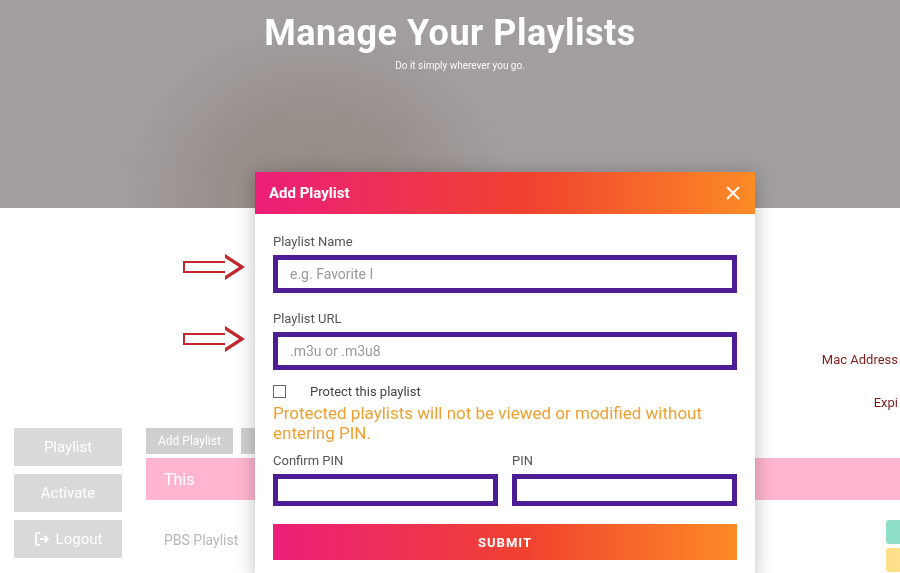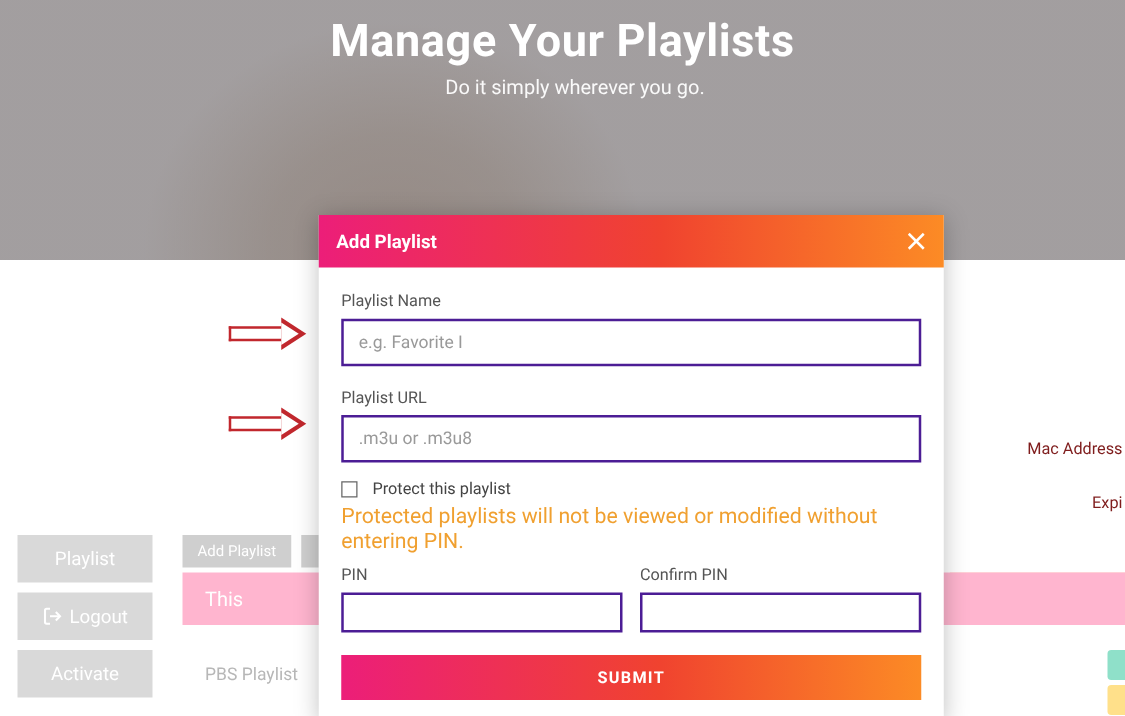--- a/index.html
+++ b/index.html
@@ -4,21 +4,21 @@
 <style>
   * { box-sizing: border-box; margin: 0; padding: 0; font-family: -apple-system, BlinkMacSystemFont, "Segoe UI", Roboto, Arial, sans-serif; }
   body { width: 900px; height: 573px; overflow: hidden; position: relative; background: #fff; }
   .hero {
     width: 100%; height: 208px;
     background: linear-gradient(rgba(120,120,128,0.55), rgba(120,120,128,0.55)),
                 radial-gradient(ellipse 200px 180px at 35% 95%, #b9a08a 0%, #c1ae9c 50%, #d6cdc6 100%);
     text-align: center; padding-top: 12px; color: #fff;
   }
   .hero h1 { font-size: 36px; font-weight: 700; letter-spacing: .5px; }
-  .hero p { font-size: 16px; margin-top: 6px; opacity: .95; margin-left: 20px; }
+  .hero p { font-size: 10px; margin-top: 6px; opacity: .95; margin-left: 20px; }
   .side-nav { position: absolute; left: 14px; top: 428px; width: 108px; }
   .side-btn {
     display: flex; align-items: center; justify-content: center; gap: 6px;
     height: 38px; margin-bottom: 8px; background: #d9d9d9; color: #fff;
     font-size: 15px; border: none; width: 100%; cursor: pointer;
   }
   .tab-row { position: absolute; left: 146px; top: 428px; display: flex; gap: 8px; }
   .tab-btn {
     height: 26px; padding: 0 12px; background: #cfcfcf; color: #fff; border: none;
     font-size: 12px; cursor: pointer;
@@ -69,26 +69,26 @@
   }
   .modal-head {
     height: 42px; background: linear-gradient(90deg, #ec1e79 0%, #f0432f 55%, #fc8b25 100%);
     display: flex; align-items: center; justify-content: space-between;
     padding: 0 14px; color: #fff; font-weight: 700; font-size: 15px;
   }
   .close-x { width: 16px; height: 16px; cursor: pointer; stroke: #fff; stroke-width: 2; }
   .modal-body { padding: 16px 18px 18px; }
   .fld-label { font-size: 13px; color: #555; margin-bottom: 6px; margin-top: 4px; }
   .tinput {
-    width: 100%; height: 38px; border: 2px solid #4c1d95; padding: 0 12px;
+    width: 100%; height: 38px; border: 5px solid #4c1d95; padding: 0 12px;
     font-size: 14px; color: #444; outline: none;
   }
   .tinput::placeholder { color: #999; }
   .gap { height: 14px; }
-  .chk-row { display: flex; align-items: center; gap: 12px; margin-top: 14px; font-size: 13px; color: #444; }
+  .chk-row { display: flex; align-items: center; gap: 24px; margin-top: 14px; font-size: 13px; color: #444; }
   .chk { width: 13px; height: 13px; border: 1.5px solid #666; display: inline-block; cursor: pointer; }
   .warn { font-size: 17px; color: #f0a030; margin-top: 4px; }
   .pin-row { display: flex; gap: 14px; margin-top: 10px; }
   .pin-col { flex: 1; }
   .pin-col .fld-label { margin-top: 0; }
   .pin-col .tinput { height: 32px; }
   .submit-btn {
     width: 100%; height: 36px; margin-top: 18px; border: none; cursor: pointer;
     background: linear-gradient(90deg, #ec1e79 0%, #f0432f 55%, #fc8b25 100%);
     color: #fff; font-size: 13px; font-weight: 700; letter-spacing: 1px;
@@ -105,29 +105,29 @@
 <div class="right-labels">
   <div>Mac Address</div>
   <div>Expi</div>
 </div>
 
 <div class="side-nav">
   <button class="side-btn">
     <span>Playlist</span>
   </button>
   <button class="side-btn">
+    <span>Activate</span>
+  </button>
+  <button class="side-btn">
     <svg width="16" height="16" viewBox="0 0 24 24" fill="none" stroke="#fff" stroke-width="2.5">
         <path d="M9 21H5a2 2 0 0 1-2-2V5a2 2 0 0 1 2-2h4"></path>
         <polyline points="16 17 21 12 16 7"></polyline>
         <line x1="21" y1="12" x2="9" y2="12"></line>
       </svg>
     <span>Logout</span>
-  </button>
-  <button class="side-btn">
-    <span>Activate</span>
   </button>
 </div>
 
 <div class="tab-row">
   <button class="tab-btn">
     <span>Add Playlist</span>
   </button>
   <button class="tab-btn" style="width:14px;padding:0"></button>
 </div>
 
@@ -173,25 +173,25 @@
     <div class="gap"></div>
     <div class="fld-label">Playlist URL</div>
     <input class="tinput" placeholder=".m3u or .m3u8" style="">
     <div class="chk-row">
       <span class="chk"></span>
       <span>Protect this playlist</span>
     </div>
     <div class="warn">Protected playlists will not be viewed or modified without entering PIN.</div>
     <div class="pin-row">
       <div class="pin-col">
-        <div class="fld-label">PIN</div>
+        <div class="fld-label">Confirm PIN</div>
         <input class="tinput" type="password" style="">
       </div>
       <div class="pin-col">
-        <div class="fld-label">Confirm PIN</div>
+        <div class="fld-label">PIN</div>
         <input class="tinput" type="password" style="">
       </div>
     </div>
     <button class="submit-btn">
       <span>SUBMIT</span>
     </button>
   </div>
 </div>
 
 </body></html>

